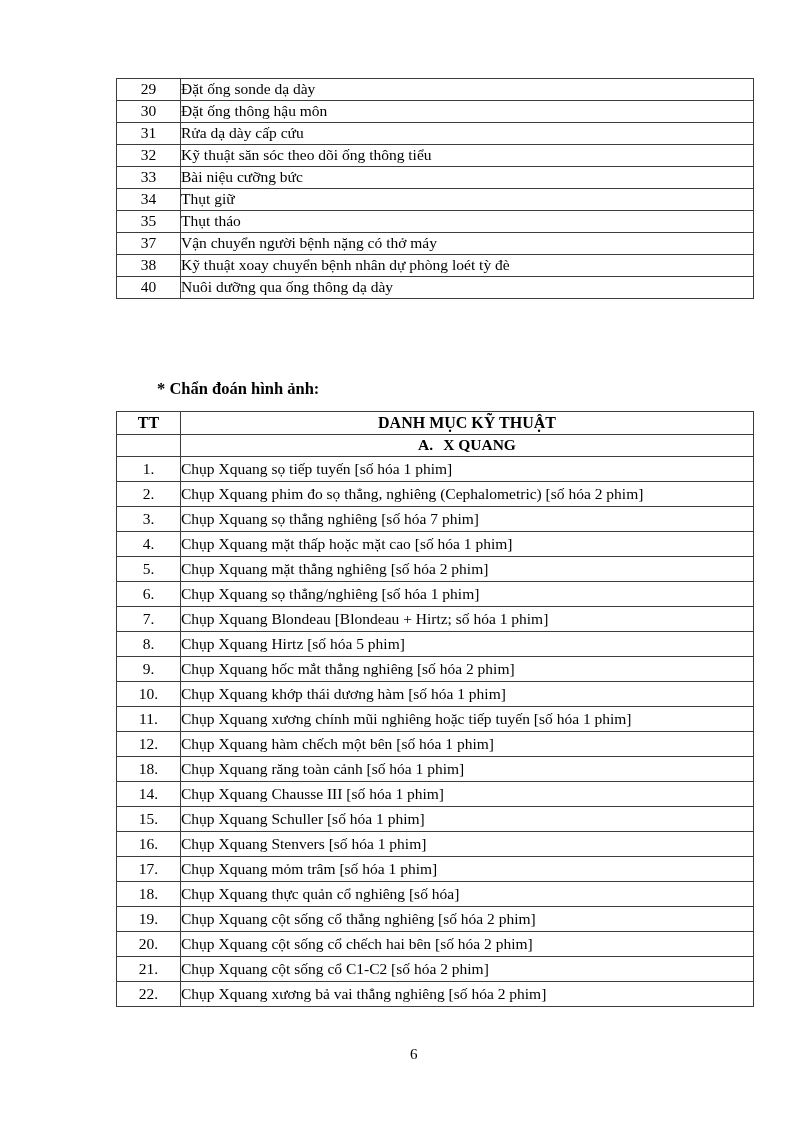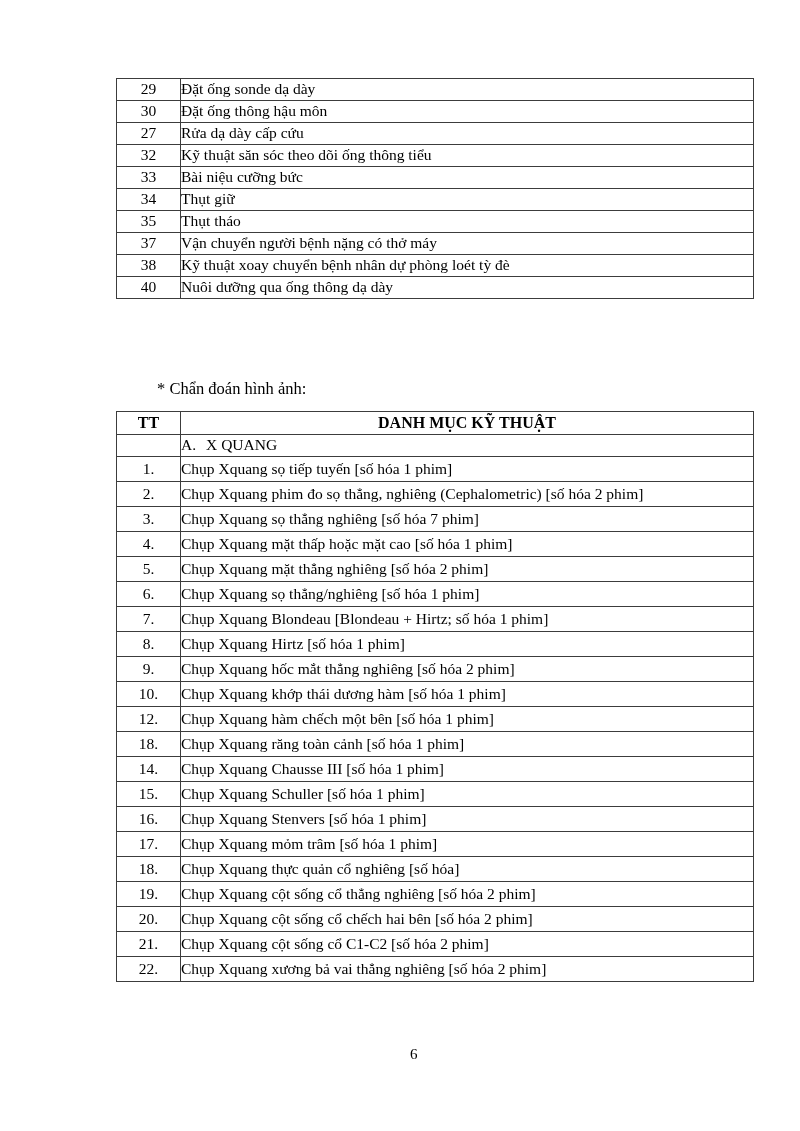--- a/index.html
+++ b/index.html
@@ -46,33 +46,34 @@
   }
   .cell-desc {
     padding-left: 8px;
   }
   .t2 th {
     font-weight: bold;
     text-align: center;
     font-size: 16px;
   }
   .section-cell {
-    font-weight: normal;
+    font-weight: bold;
     padding-left: 24px;
     font-size: 16px;
+    text-align: center;
   }
   .section-cell .marker {
     margin-right: 10px;
   }
   .heading {
     position: absolute;
     left: 157px;
     top: 379px;
     font-size: 16.5px;
-    font-weight: normal;
+    font-weight: bold;
   }
   .footer-pagenum {
     position: absolute;
     left: 410px;
     top: 1046px;
     font-size: 15px;
   }
 </style>
 </head>
 <body>
@@ -88,21 +89,21 @@
 
     <tr class="data-row">
         <td class="cell-num">29</td>
         <td class="cell-desc">Đặt ống sonde dạ dày</td>
       </tr>
         <tr class="data-row">
         <td class="cell-num">30</td>
         <td class="cell-desc">Đặt ống thông hậu môn</td>
       </tr>
         <tr class="data-row">
-        <td class="cell-num">27</td>
+        <td class="cell-num">31</td>
         <td class="cell-desc">Rửa dạ dày cấp cứu</td>
       </tr>
         <tr class="data-row">
         <td class="cell-num">32</td>
         <td class="cell-desc">Kỹ thuật săn sóc theo dõi ống thông tiểu</td>
       </tr>
         <tr class="data-row">
         <td class="cell-num">33</td>
         <td class="cell-desc">Bài niệu cưỡng bức</td>
       </tr>
@@ -175,31 +176,35 @@
         <tr class="data-row">
         <td class="cell-num">6.</td>
         <td class="cell-desc">Chụp Xquang sọ thẳng/nghiêng [số hóa 1 phim]</td>
       </tr>
         <tr class="data-row">
         <td class="cell-num">7.</td>
         <td class="cell-desc">Chụp Xquang Blondeau [Blondeau + Hirtz; số hóa 1 phim]</td>
       </tr>
         <tr class="data-row">
         <td class="cell-num">8.</td>
-        <td class="cell-desc">Chụp Xquang Hirtz [số hóa 1 phim]</td>
+        <td class="cell-desc">Chụp Xquang Hirtz [số hóa 5 phim]</td>
       </tr>
         <tr class="data-row">
         <td class="cell-num">9.</td>
         <td class="cell-desc">Chụp Xquang hốc mắt thẳng nghiêng [số hóa 2 phim]</td>
       </tr>
         <tr class="data-row">
         <td class="cell-num">10.</td>
         <td class="cell-desc">Chụp Xquang khớp thái dương hàm [số hóa 1 phim]</td>
       </tr>
         <tr class="data-row">
+        <td class="cell-num">11.</td>
+        <td class="cell-desc">Chụp Xquang xương chính mũi nghiêng hoặc tiếp tuyến [số hóa 1 phim]</td>
+      </tr>
+        <tr class="data-row">
         <td class="cell-num">12.</td>
         <td class="cell-desc">Chụp Xquang hàm chếch một bên [số hóa 1 phim]</td>
       </tr>
         <tr class="data-row">
         <td class="cell-num">18.</td>
         <td class="cell-desc">Chụp Xquang răng toàn cảnh [số hóa 1 phim]</td>
       </tr>
         <tr class="data-row">
         <td class="cell-num">14.</td>
         <td class="cell-desc">Chụp Xquang Chausse III [số hóa 1 phim]</td>

